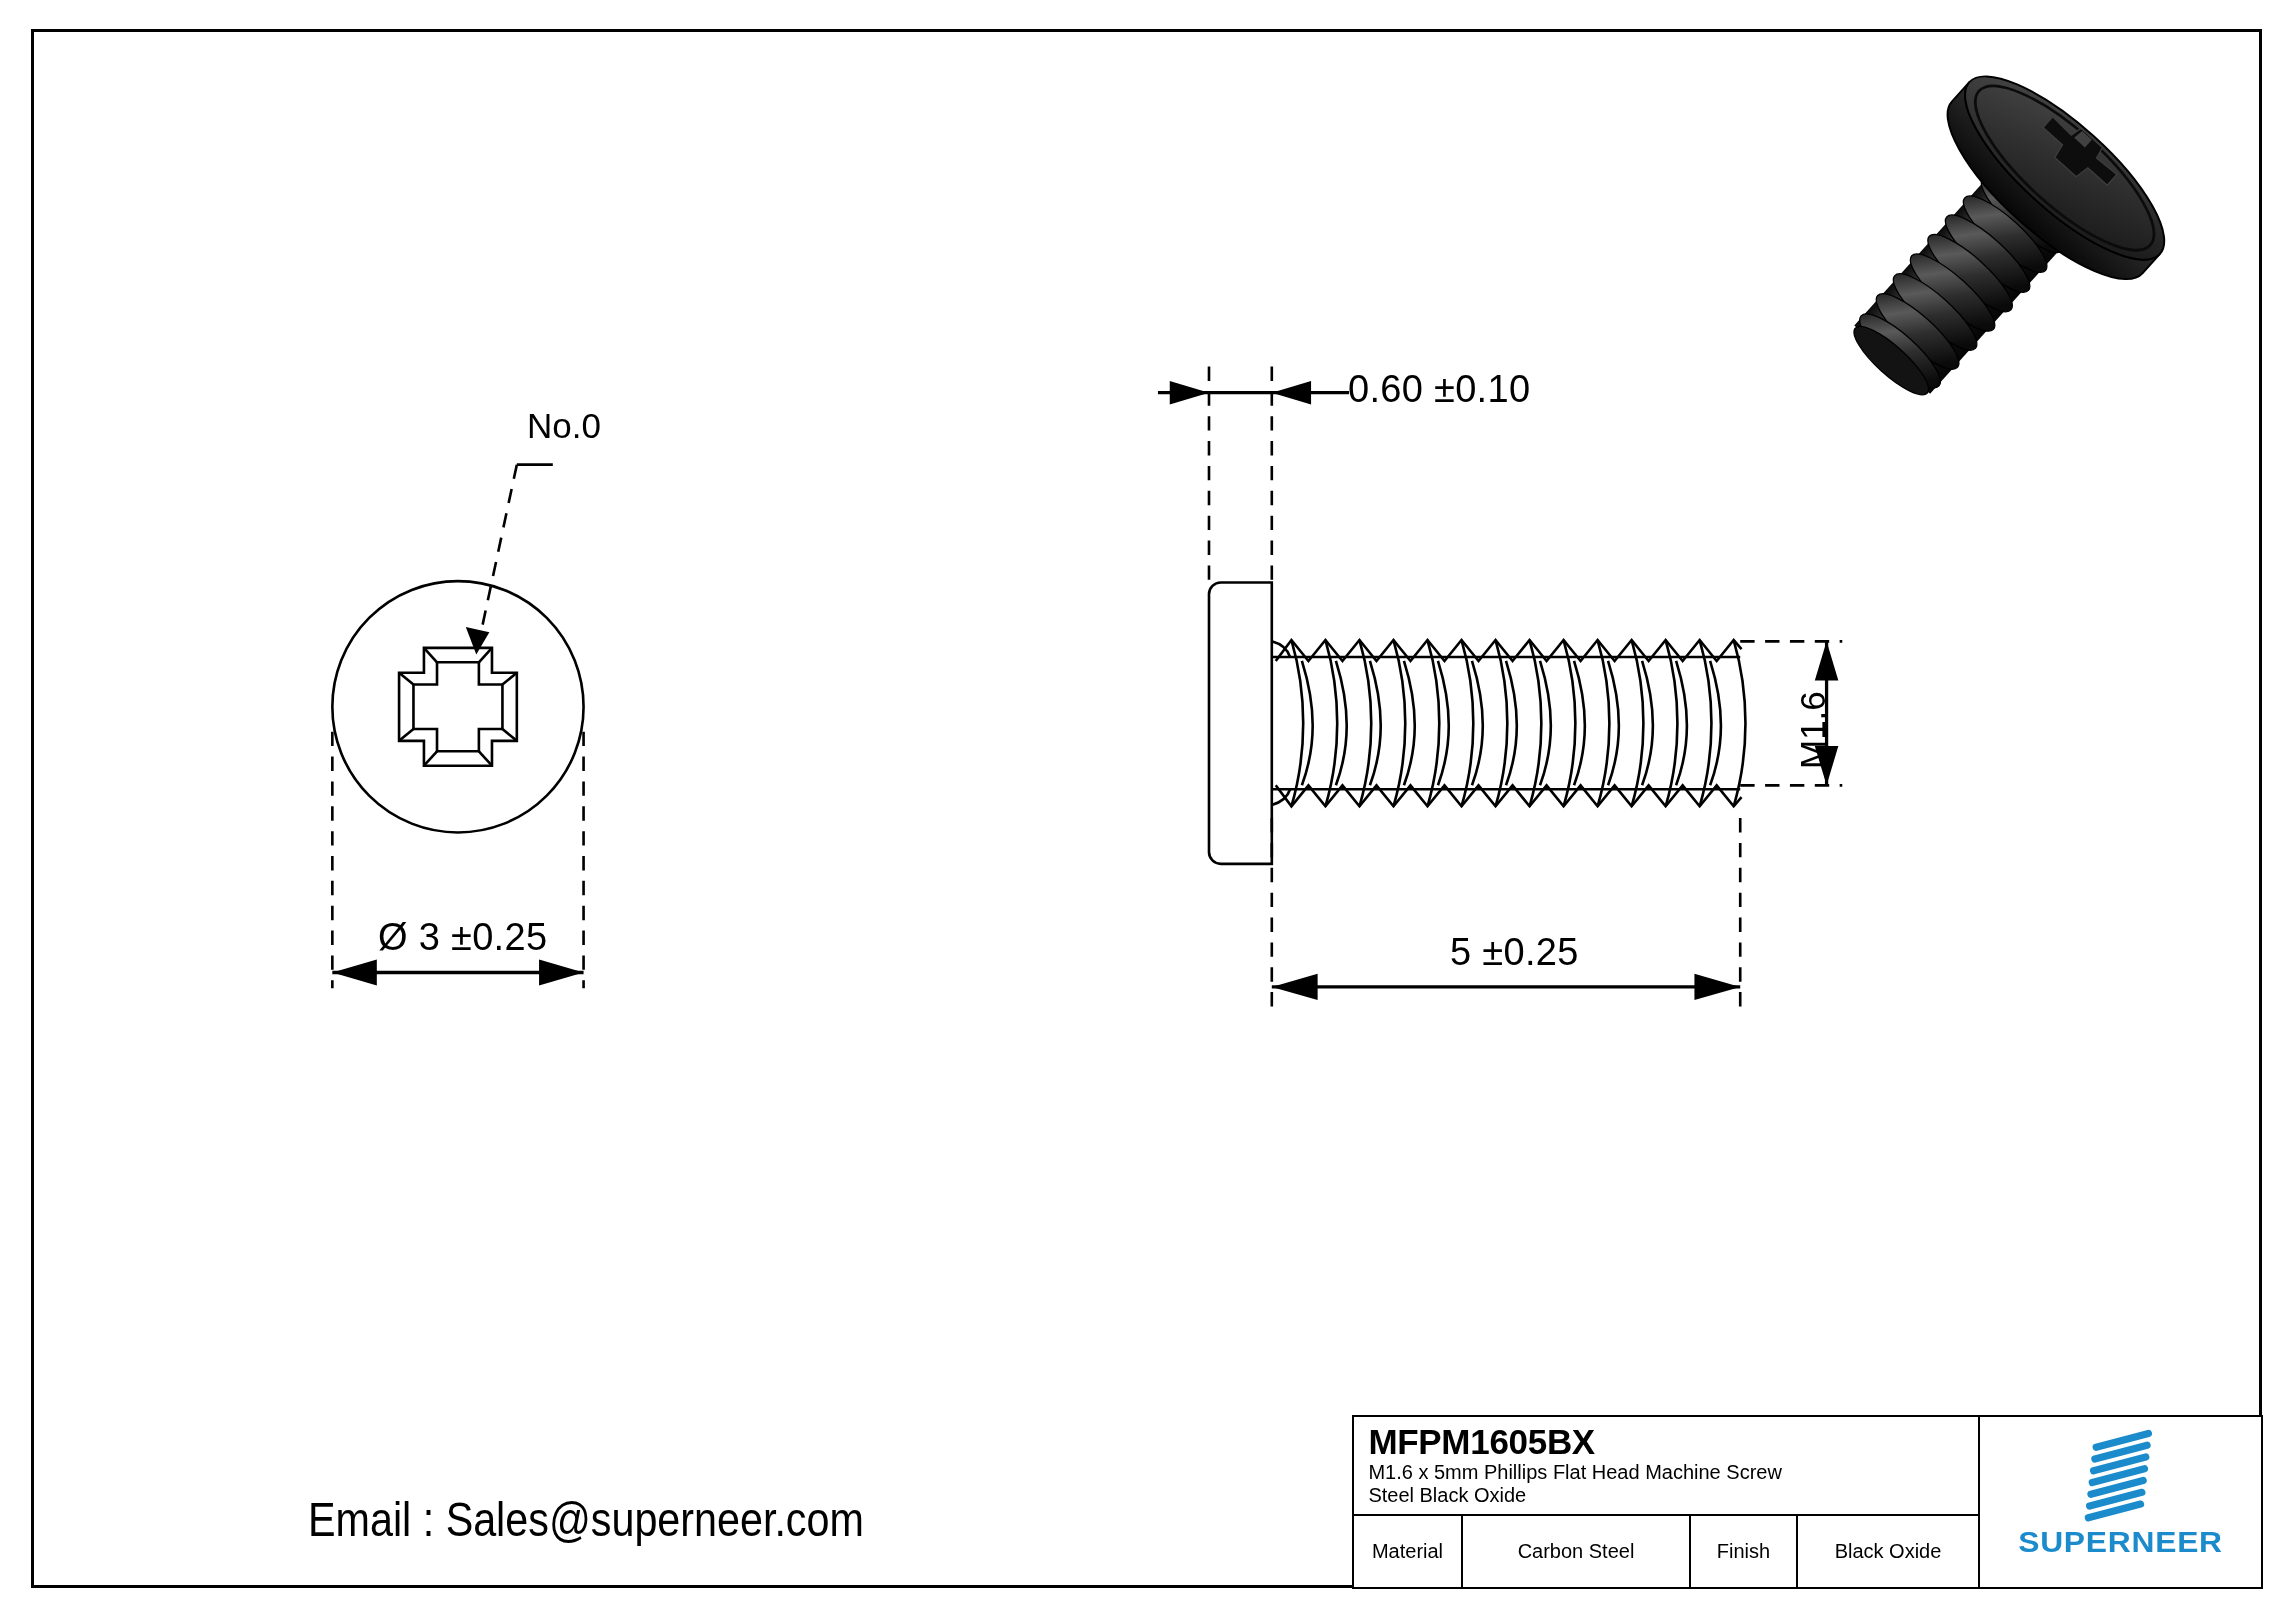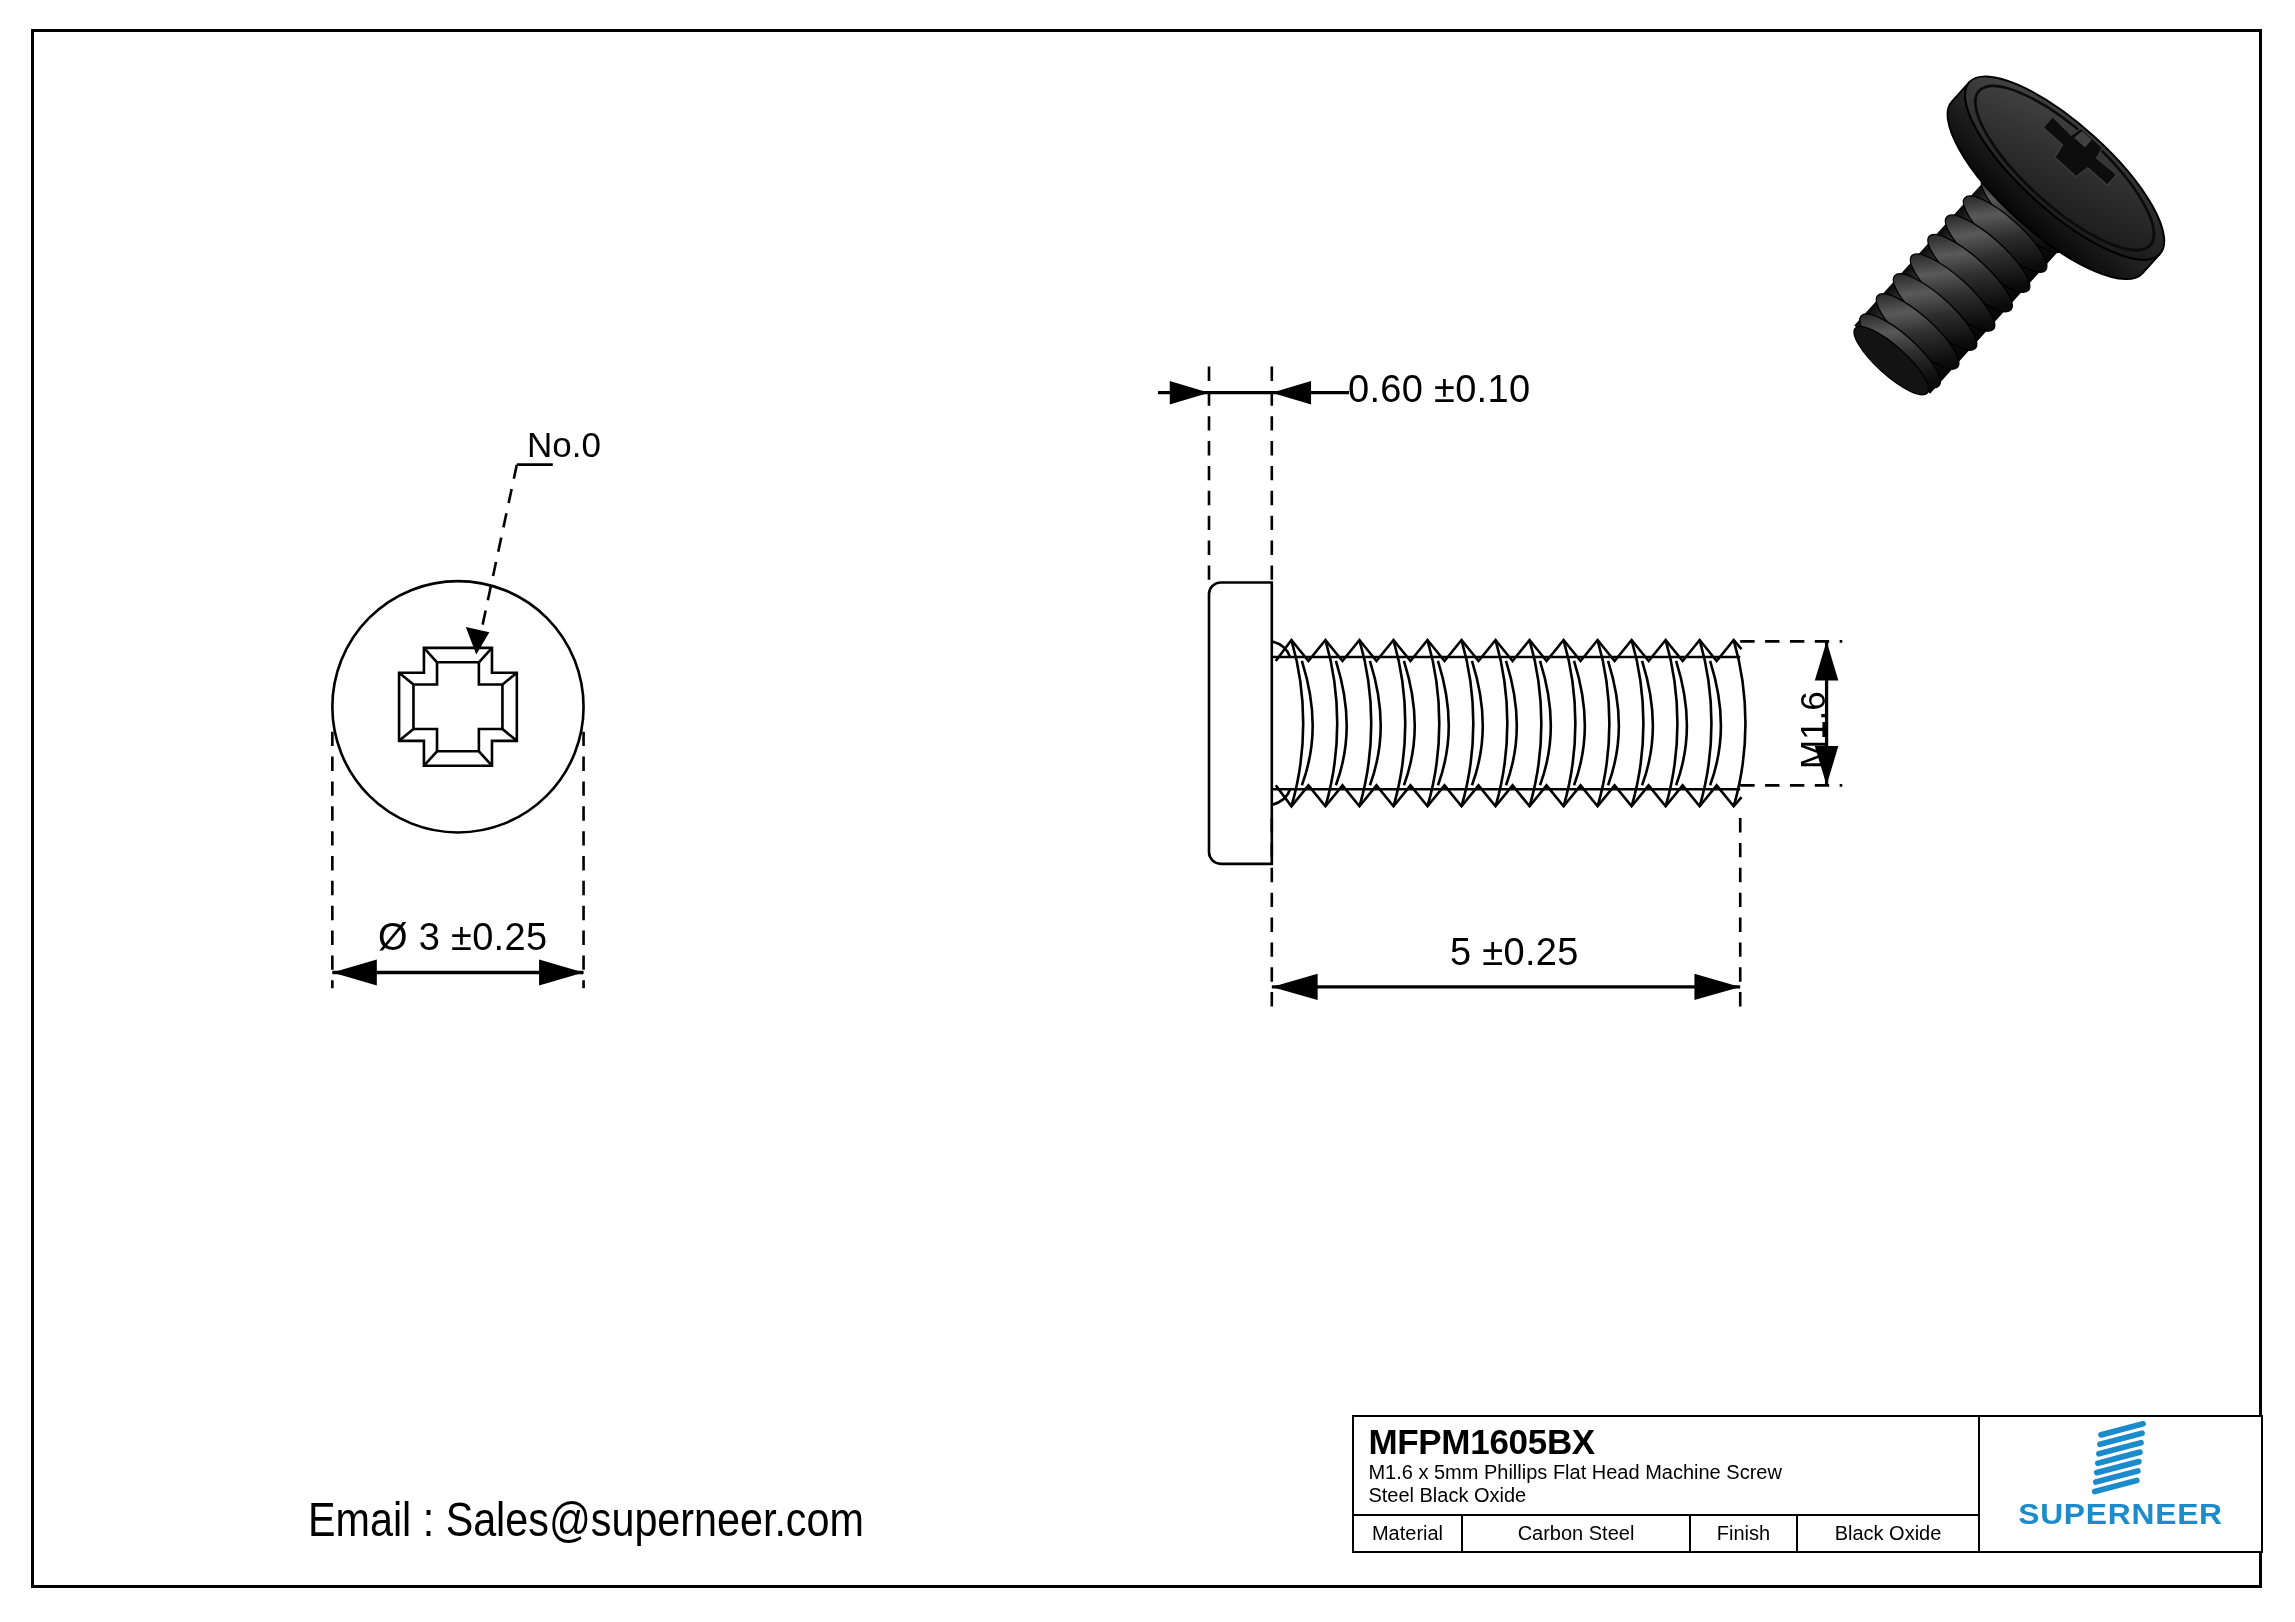--- a/index.html
+++ b/index.html
@@ -71,21 +71,21 @@
     white-space: nowrap;
     transform: scaleX(0.86);
     transform-origin: left top;
   }
   
   #title-block {
     position: absolute;
     left: 1352px;
     top: 1415px;
     width: 911px;
-    height: 138px;
+    height: 174px;
     border: 2.6px solid #000000;
     box-sizing: border-box;
     display: flex;
     background: #ffffff;
   }
   #tb-left {
     flex: 0 0 626px;
     display: flex;
     flex-direction: column;
     border-right: 2.6px solid #000000;
@@ -264,21 +264,21 @@
       </g>
 
       <g>
         <line x1="508" y1="1486" x2="892" y2="1486" stroke-width="5"></line>
         <polygon points="508,1486 576,1466 576,1506" fill="#000000" stroke="none"></polygon>
         <polygon points="892,1486 824,1466 824,1506" fill="#000000" stroke="none"></polygon>
       </g>
     </g>
   </svg>
 
-  <div class="leader-text" style="left:527px; top:425px;">No.0</div>
+  <div class="leader-text" style="left:527px; top:406px;">No.0</div>
 
   <div class="dim-text" style="left:378px; top:916px;">Ø 3 ±0.25</div>
 
   <svg class="svg-layer" viewBox="0 0 3508 2480" preserveAspectRatio="none">
     <g stroke="#000000" fill="none" stroke-width="4">
 
       <path d="M1866 890 h78 v430 h-78 a18 18 0 0 1 -18 -18 v-394 a18 18 0 0 1 18 -18 z"></path>
 
       <path d="M1944 980 q22 6 28 24"></path>
       <path d="M1944 1230 q22 -6 28 -24"></path>

